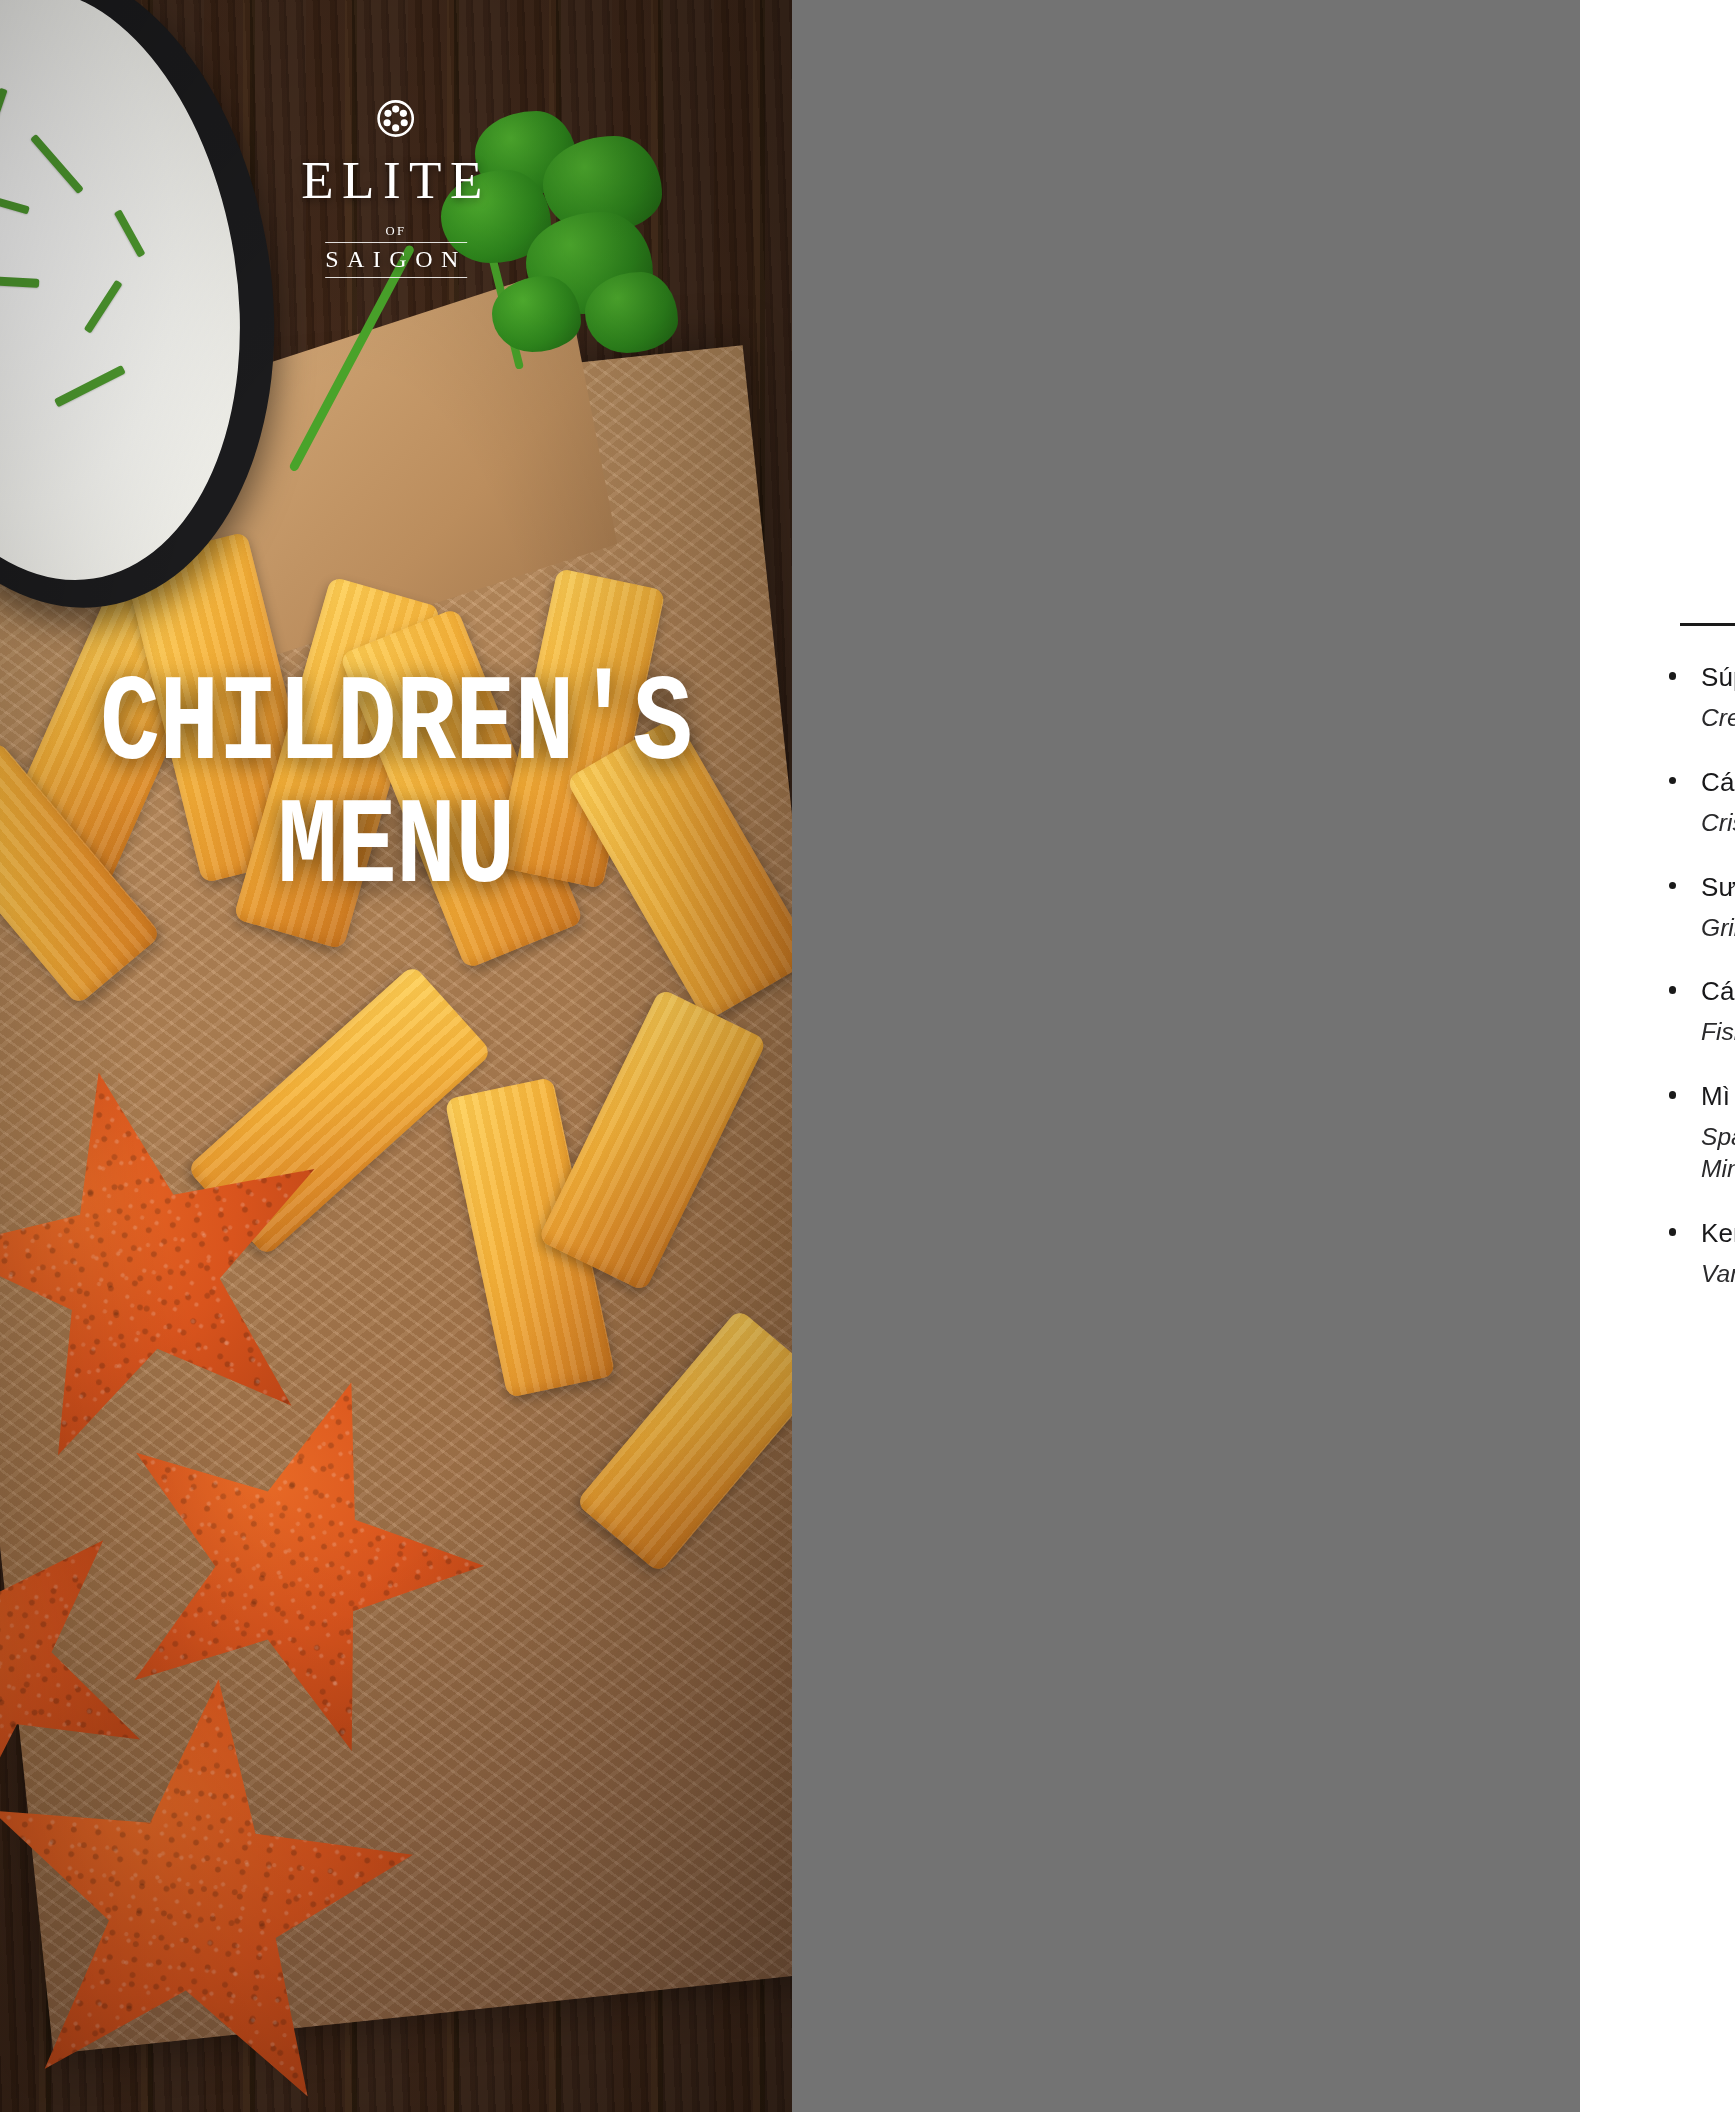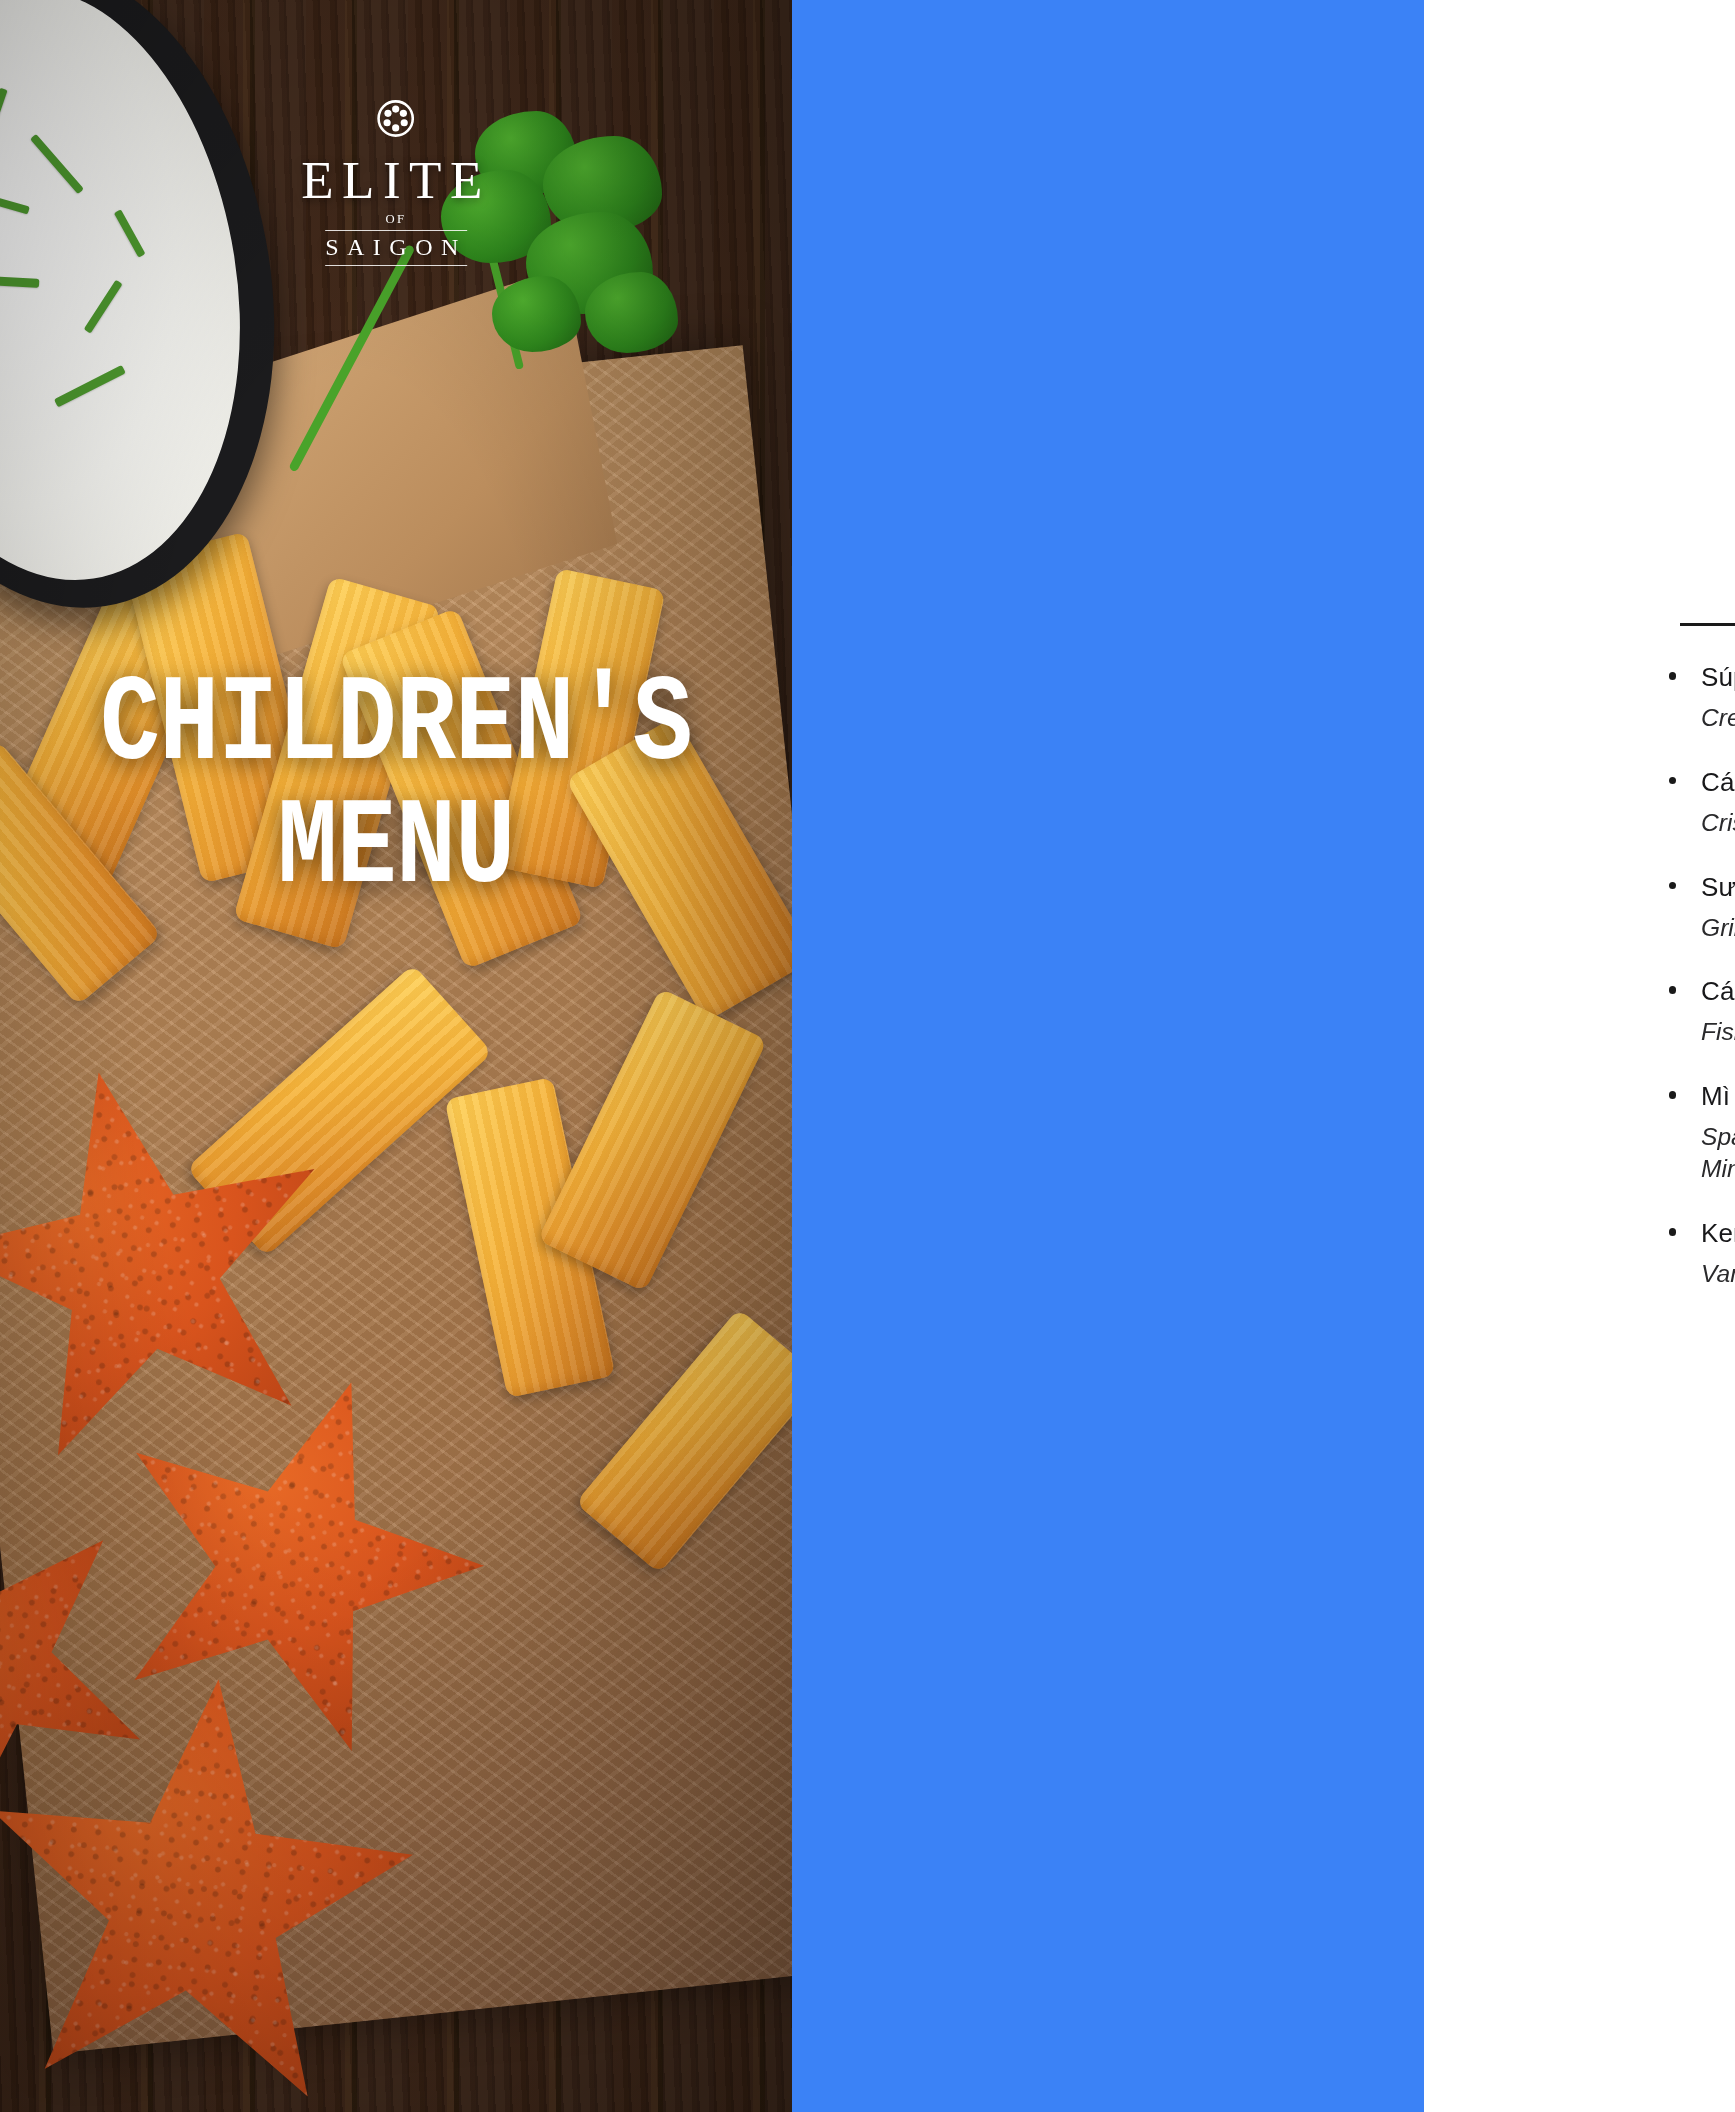--- a/index.html
+++ b/index.html
@@ -10,23 +10,23 @@
   body {
     width: 1736px;
     height: 2113px;
     font-family: "Liberation Sans", sans-serif;
     overflow: hidden;
     position: relative;
   }
 
   .page {
     position: relative;
-    width: 1424px;
+    width: 1580px;
     height: 2113px;
-    background: #3b82f6;
+    background: #737373;
     display: flex;
   }
 
   
   .photo-panel {
     position: relative;
     width: 792px;
     height: 2113px;
     overflow: hidden;
     background: #3a2317;
@@ -197,21 +197,21 @@
   .logo-name {
     font-size: 53px;
     letter-spacing: 8.5px;
     font-weight: 400;
     line-height: 1;
     font-family: "Liberation Serif", serif;
   }
   .logo-of {
     font-size: 12.7px;
     letter-spacing: 2.5px;
-    margin-top: 5px;
+    margin-top: 17px;
     font-family: "Liberation Serif", serif;
   }
   .logo-city {
     font-size: 24px;
     letter-spacing: 8.5px;
     margin-top: 3px;
     font-family: "Liberation Serif", serif;
     border-top: 0.8px solid rgba(255,255,255,.85);
     border-bottom: 0.8px solid rgba(255,255,255,.85);
     padding: 3.4px 0 4.2px 0;

